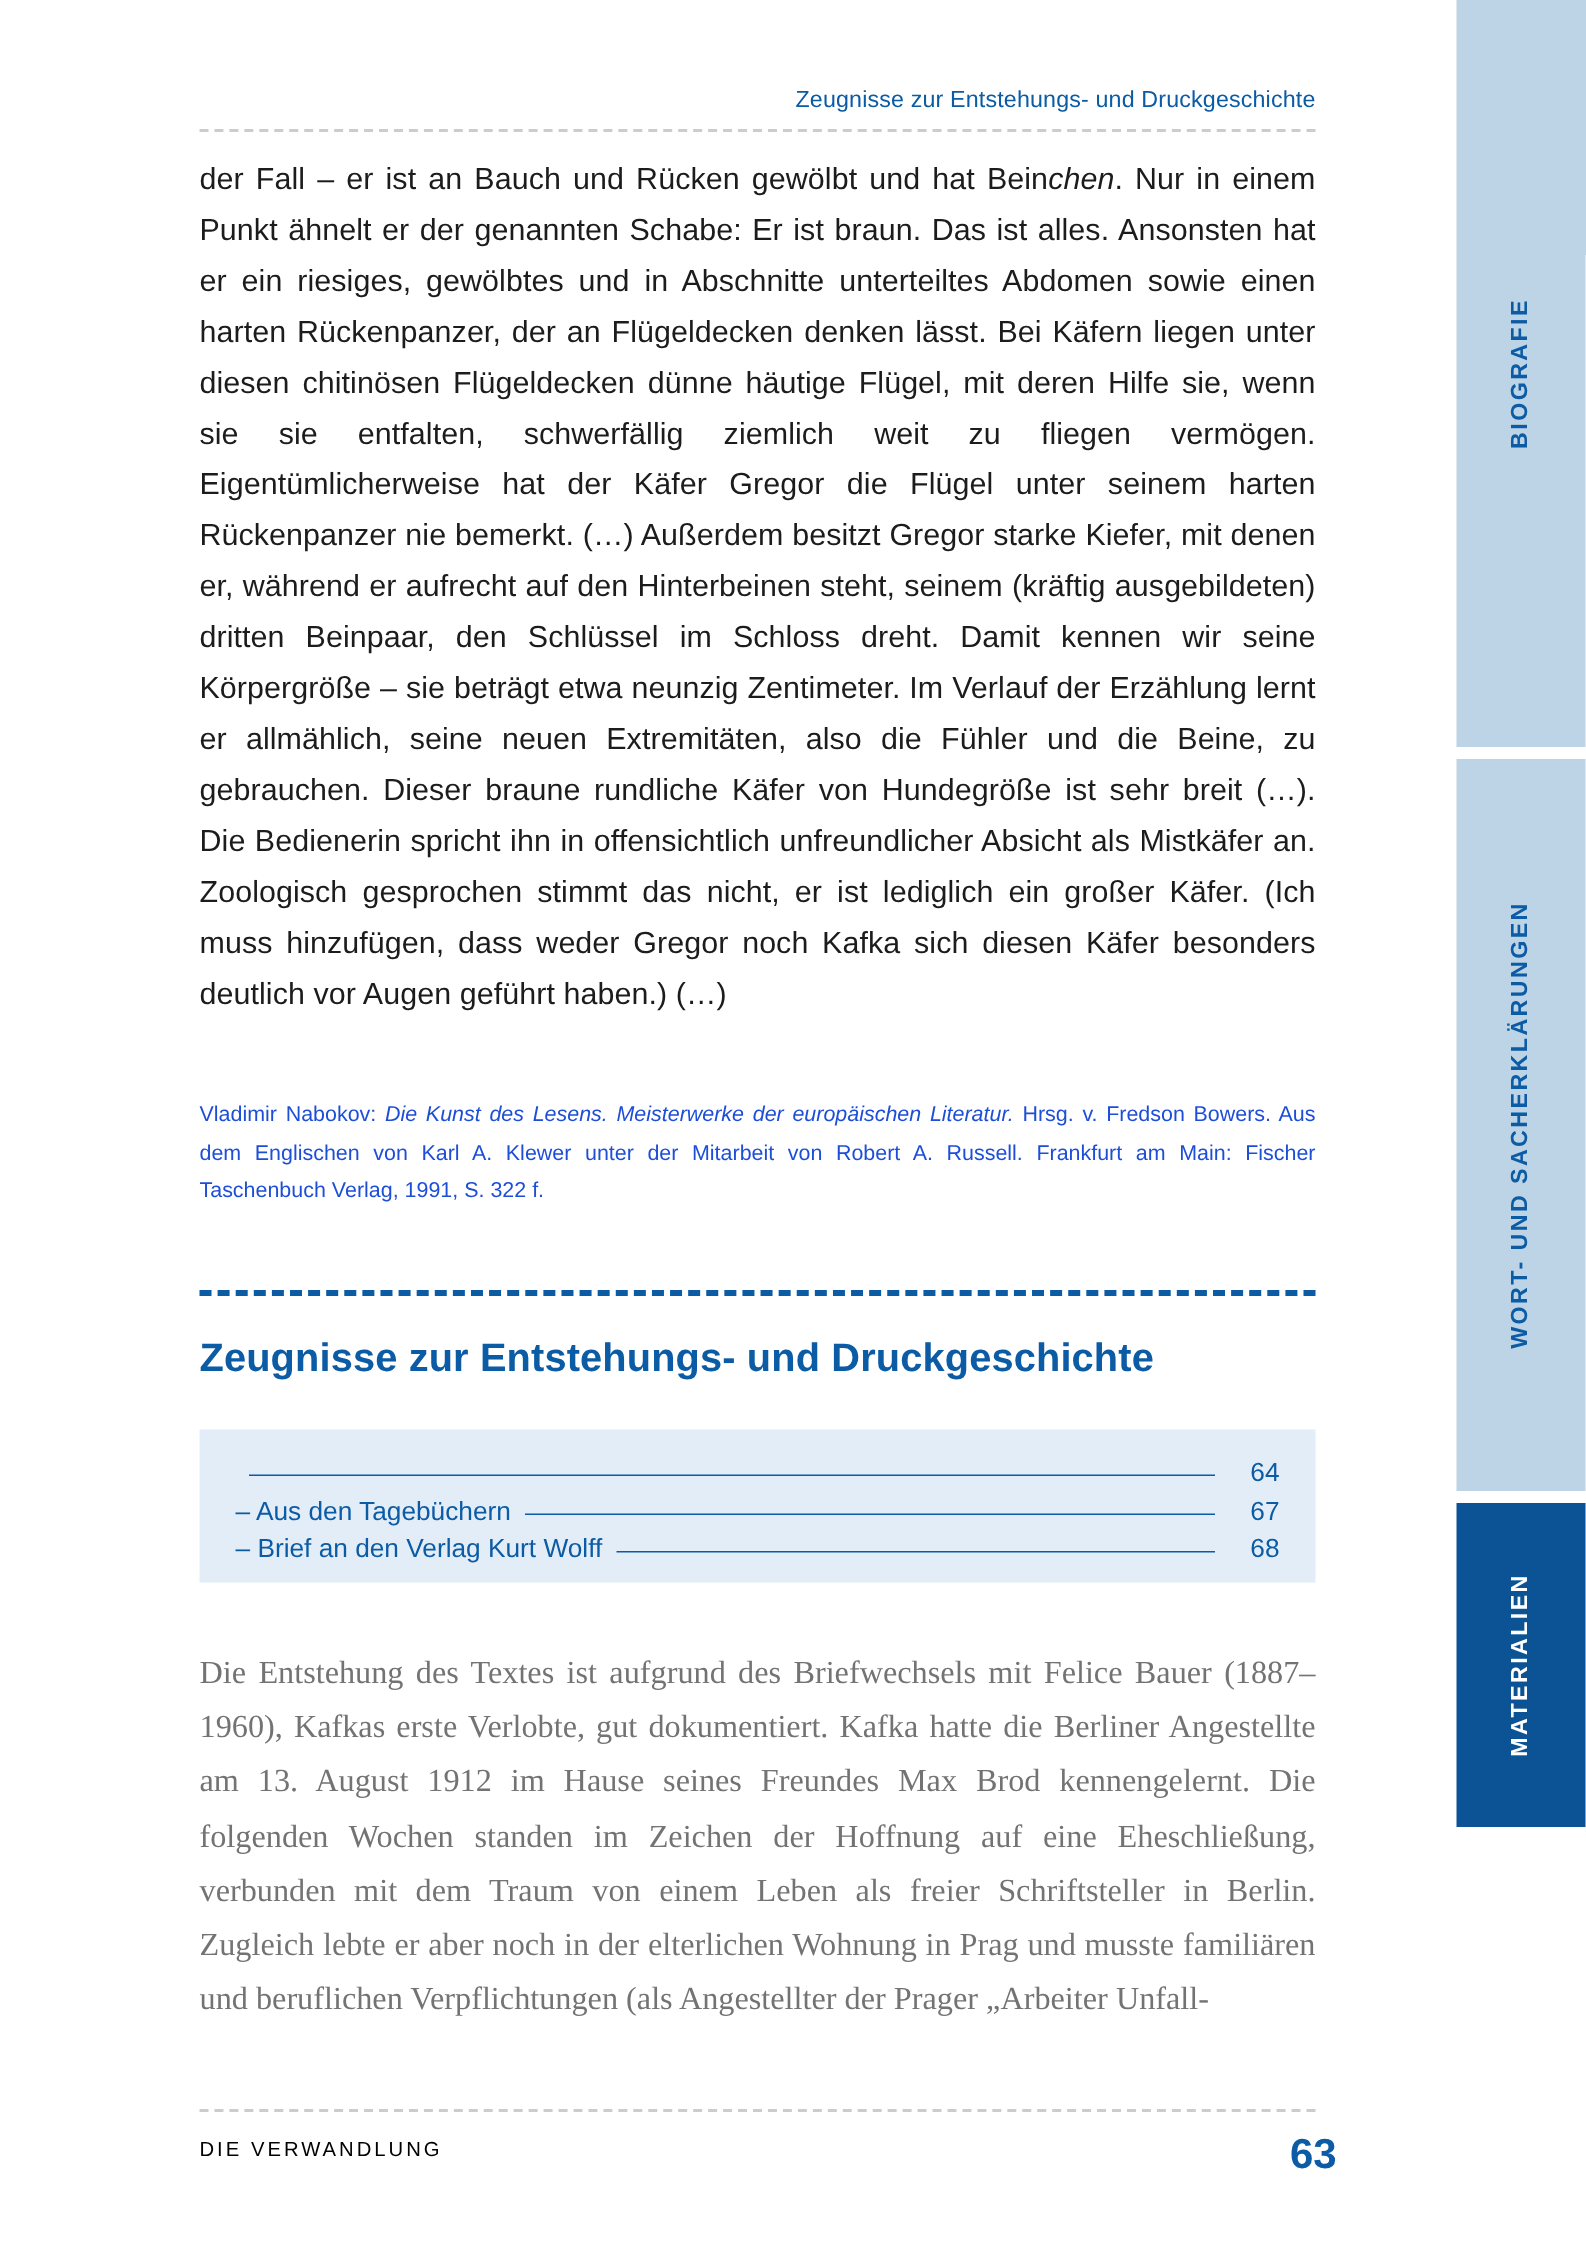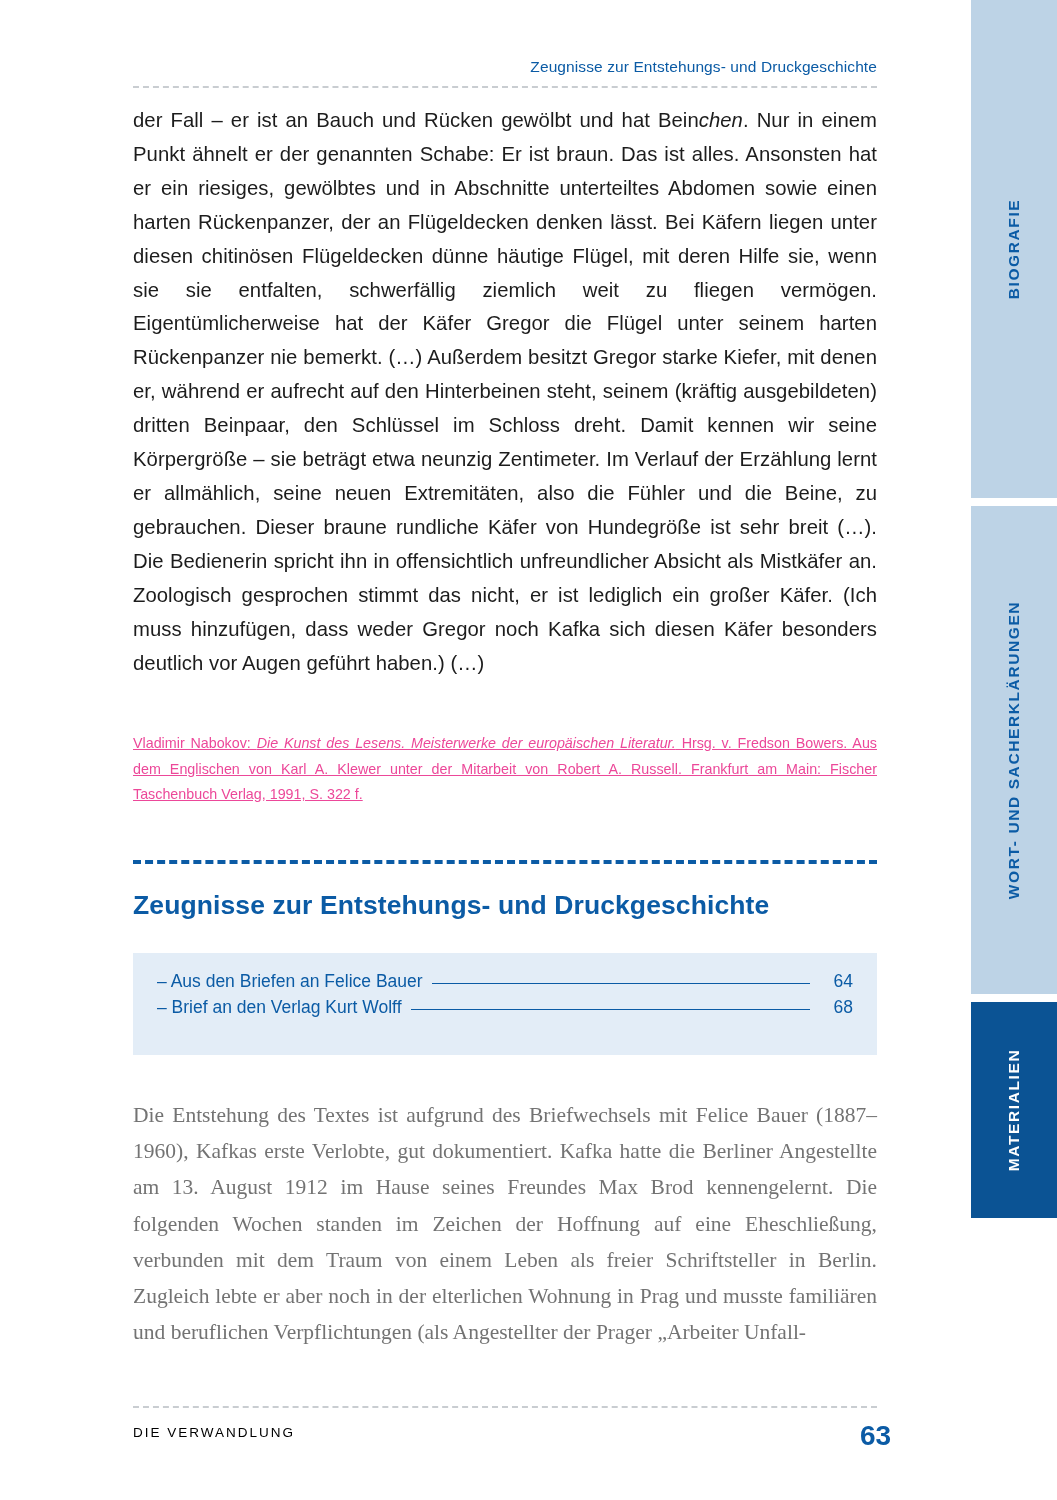--- a/index.html
+++ b/index.html
@@ -62,22 +62,21 @@
     color: #1c1c1c;
     letter-spacing: 0.05px;
   }
   .excerpt em { font-style: italic; }
 
   .source {
     top: 731px;
     font-size: 14.3px;
     line-height: 25.5px;
     text-align: justify;
-    color: #ec4899;
-    text-decoration: underline;
+    color: #1d4ed8;
   }
   .source em { font-style: italic; }
 
   
   .rule-dashed-blue {
     position: absolute;
     left: 133px;
     top: 860px;
     width: 744px;
     height: 0;
@@ -199,23 +198,27 @@
   <div class="col excerpt"><span>der Fall – er ist an Bauch und Rücken gewölbt und hat Bein</span><em>chen</em><span>. Nur in einem Punkt ähnelt er der genannten Schabe: Er ist braun. Das ist alles. Ansonsten hat er ein riesiges, gewölbtes und in Abschnitte unterteiltes Abdomen sowie einen harten Rückenpanzer, der an Flügeldecken denken lässt. Bei Käfern liegen unter diesen chitinösen Flügeldecken dünne häutige Flügel, mit deren Hilfe sie, wenn sie sie entfalten, schwerfällig ziemlich weit zu fliegen vermögen. Eigentümlicherweise hat der Käfer Gregor die Flügel unter seinem harten Rückenpanzer nie bemerkt. (…) Außerdem besitzt Gregor starke Kiefer, mit denen er, während er aufrecht auf den Hinterbeinen steht, seinem (kräftig ausgebildeten) dritten Beinpaar, den Schlüssel im Schloss dreht. Damit kennen wir seine Körpergröße – sie beträgt etwa neunzig Zentimeter. Im Verlauf der Erzählung lernt er allmählich, seine neuen Extremitäten, also die Fühler und die Beine, zu gebrauchen. Dieser braune rundliche Käfer von Hundegröße ist sehr breit (…). Die Bedienerin spricht ihn in offensichtlich unfreundlicher Absicht als Mistkäfer an. Zoologisch gesprochen stimmt das nicht, er ist lediglich ein großer Käfer. (Ich muss hinzufügen, dass weder Gregor noch Kafka sich diesen Käfer besonders deutlich vor Augen geführt haben.) (…)</span></div>
 
   <div class="col source"><span>Vladimir Nabokov: </span><em>Die Kunst des Lesens. Meisterwerke der europäischen Literatur.</em><span> Hrsg. v. Fredson Bowers. Aus dem Englischen von Karl A. Klewer unter der Mitarbeit von Robert A. Russell. Frankfurt am Main: Fischer Taschenbuch Verlag, 1991, S. 322 f.</span></div>
 
   <div class="rule-dashed-blue"></div>
 
   <div class="section-heading">Zeugnisse zur Entstehungs- und Druckgeschichte</div>
 
   <div class="toc-box">
     <div class="toc-row">
-      <span class="toc-label">– Aus den Briefen an Felice Bauer</span>
       <span class="toc-leader"></span>
       <span class="toc-page">64</span>
+    </div>
+    <div class="toc-row">
+      <span class="toc-label">– Aus den Tagebüchern</span>
+      <span class="toc-leader"></span>
+      <span class="toc-page">67</span>
     </div>
     <div class="toc-row">
       <span class="toc-label">– Brief an den Verlag Kurt Wolff</span>
       <span class="toc-leader"></span>
       <span class="toc-page">68</span>
     </div>
   </div>
 
   <div class="col body-serif">Die Entstehung des Textes ist aufgrund des Briefwechsels mit Felice Bauer (1887–1960), Kafkas erste Verlobte, gut dokumentiert. Kafka hatte die Berliner Angestellte am 13. August 1912 im Hause seines Freundes Max Brod kennengelernt. Die folgenden Wochen standen im Zeichen der Hoffnung auf eine Eheschließung, verbunden mit dem Traum von einem Leben als freier Schriftsteller in Berlin. Zugleich lebte er aber noch in der elterlichen Wohnung in Prag und musste familiären und beruflichen Verpflichtungen (als Angestellter der Prager „Arbeiter Unfall-</div>
 

